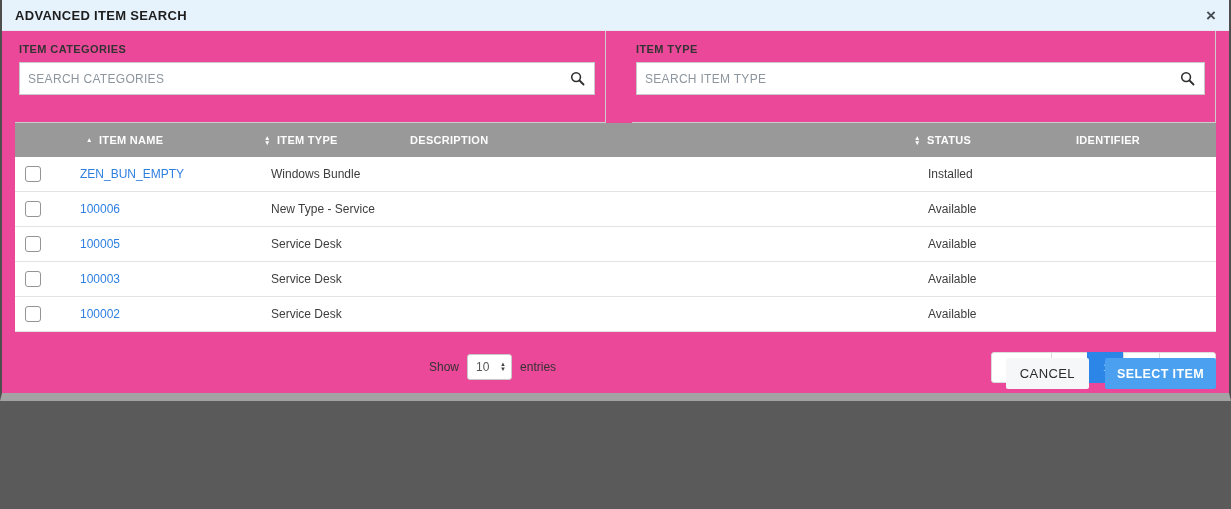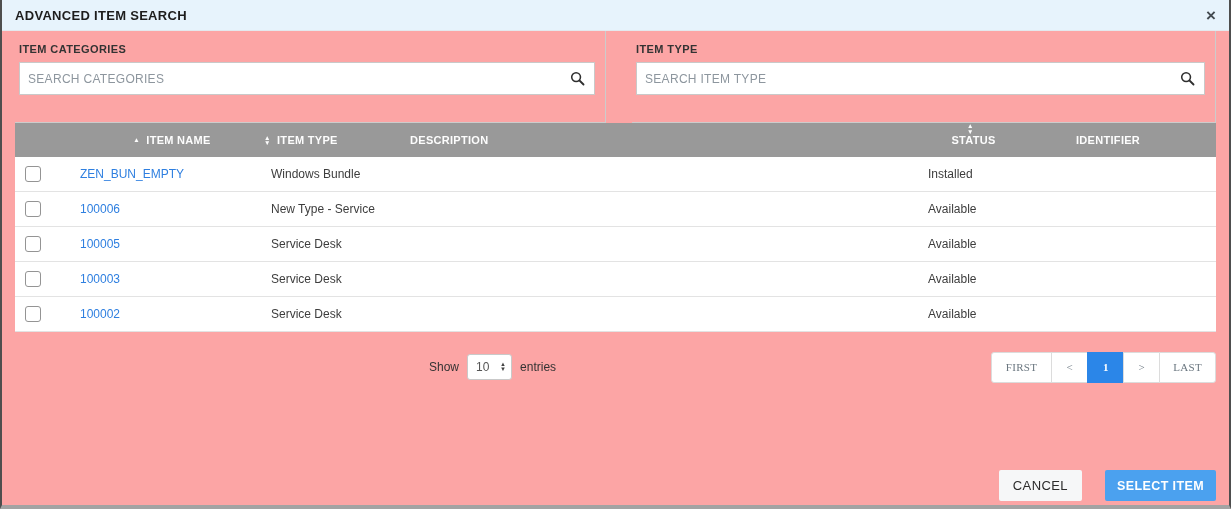--- a/index.html
+++ b/index.html
@@ -1,25 +1,25 @@
 <!DOCTYPE html>
 <html><head>
 <meta charset="utf-8">
 <style>
   * { margin:0; padding:0; box-sizing:border-box; }
   html,body { background:#5a5a5a; }
   body { font-family:"Liberation Sans", sans-serif; }
 
   .modal {
     position:relative;
-    width:1231px; height:509px;
-    background:#fca5a5;
+    width:1231px; height:401px;
+    background:#ec4899;
     border-left:2px solid #4e4e4e;
     border-right:2px solid #4e4e4e;
-    border-bottom:4px solid #a3a3a3;
+    border-bottom:8px solid #a3a3a3;
     overflow:hidden;
   }
 
   
   .dialog-header {
     height:31px; background:#e7f3fc;
     display:flex; align-items:center; justify-content:space-between;
     padding:0 13px;
     border-bottom:1px solid #e3e9ee;
   }
@@ -51,22 +51,22 @@
   .cbx { width:13px; height:13px; border:1px solid #767676; border-radius:2px; background:#fff; position:relative; flex:0 0 auto; }
   .cbx.checked { background:#2176e8; border-color:#2176e8; }
   .cbx.checked::after {
     content:""; position:absolute; left:3.5px; top:0.5px; width:3px; height:7px;
     border:solid #fff; border-width:0 2px 2px 0; transform:rotate(42deg);
   }
 
   
   .thead { display:flex; align-items:center; height:34px; background:#999999; color:#fdfdfd; }
   .th { display:flex; align-items:center; font-size:11px; font-weight:bold; letter-spacing:.3px; height:100%; }
-  .c0 { width:65px; } .c1 { width:178px;justify-content:center; } .c2 { width:145px; }
-  .c3 { width:505px; } .c4 { width:125px;flex-direction:column; } .c5 { flex:1;margin-left:36px; }
+  .c0 { width:65px; } .c1 { width:178px; } .c2 { width:145px; }
+  .c3 { width:505px; } .c4 { width:125px; } .c5 { flex:1;margin-left:36px; }
   .th.c1, .th.c2, .th.c4 { padding-left:6px; }
   .th.c3, .th.c5 { padding-left:7px; }
   .sort { display:inline-flex; flex-direction:column; justify-content:center; width:9px; margin-right:4px; }
   .sort span { font-size:6.5px; line-height:5.5px; color:#fdfdfd; }
 
   .trow { display:flex; align-items:center; height:35px; border-bottom:1px solid #e3e3e3; background:#fff; }
   .td { font-size:12px; color:#3d3d3d; }
   .td.c0 { padding-left:10px; }
   .td.c2, .td.c3, .td.c5 { padding-left:13px; }
   .td.c4 { padding-left:20px; }
@@ -89,21 +89,21 @@
     height:31px; min-width:37px; padding:0 10px; margin-left:-1px;
     border:1px solid #dcdcdc; background:#fff; color:#6b7780;
     font-size:11px; letter-spacing:.3px; display:flex; align-items:center; justify-content:center;
     cursor:pointer; font-family:Liberation Serif, serif;
   }
   .pbtn:first-child { border-radius:3px 0 0 3px; margin-left:0; padding:0 14px; }
   .pbtn:last-child { border-radius:0 3px 3px 0; padding:0 13px; }
   .pbtn.active { background:#2b86e8; border-color:#2b86e8; color:#fff; font-weight:bold; }
 
   
-  .dialog-footer { position:absolute; right:13px; bottom:4px; display:flex; gap:23px; }
+  .dialog-footer { position:absolute; right:13px; bottom:4px; display:flex; gap:16px; }
   .btn { height:31px; border:none; cursor:pointer; font-family:"Liberation Sans", sans-serif; letter-spacing:.4px; border-radius:2px; }
   .btn-cancel { padding:0 14px; background:#f6f7f8; color:#2b2b2b; font-size:13px; }
   .btn-select { padding:0 12px; background:#4ba1ef; color:#fff; font-size:12.5px; font-weight:bold; }
 </style>
 </head>
 <body>
 
 <div class="modal">
 
   <div class="dialog-header">

